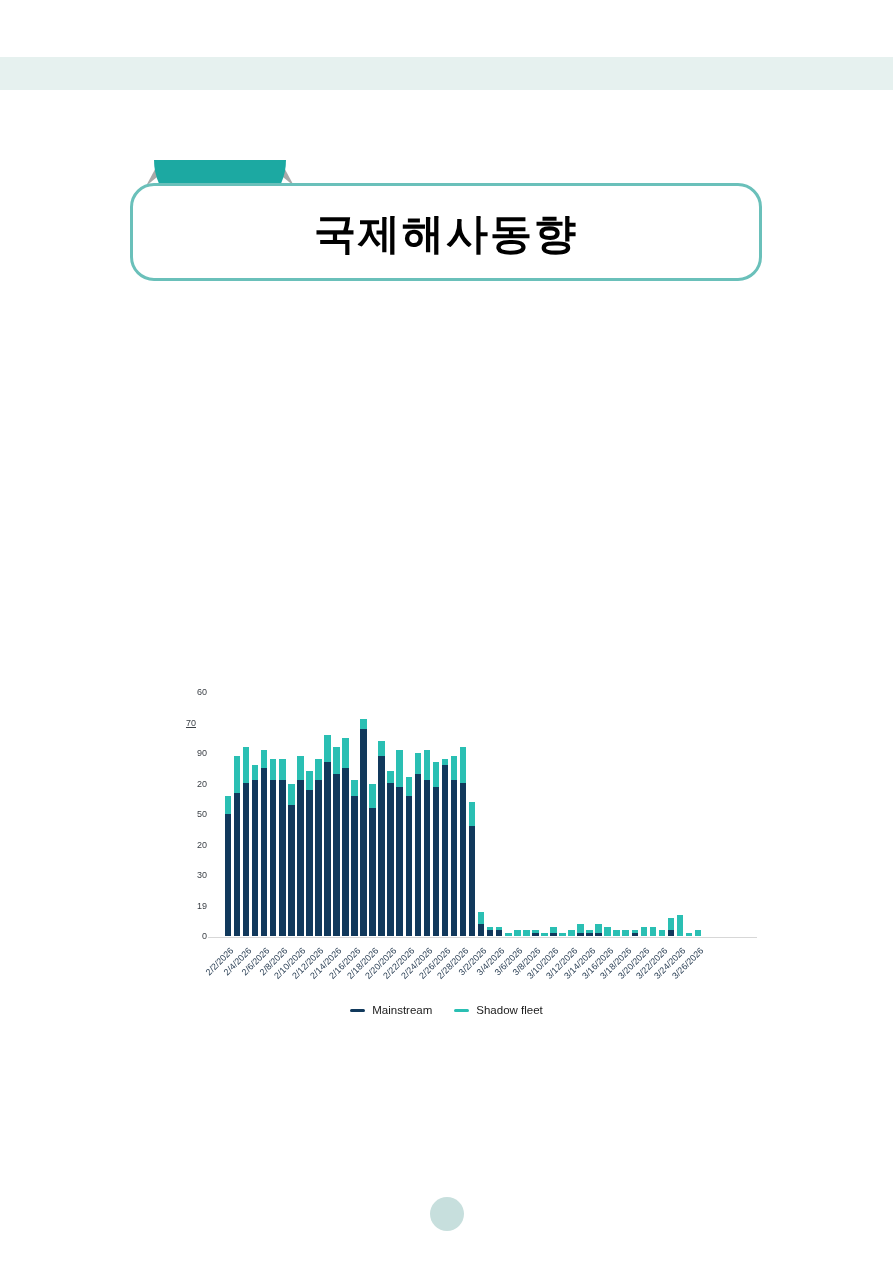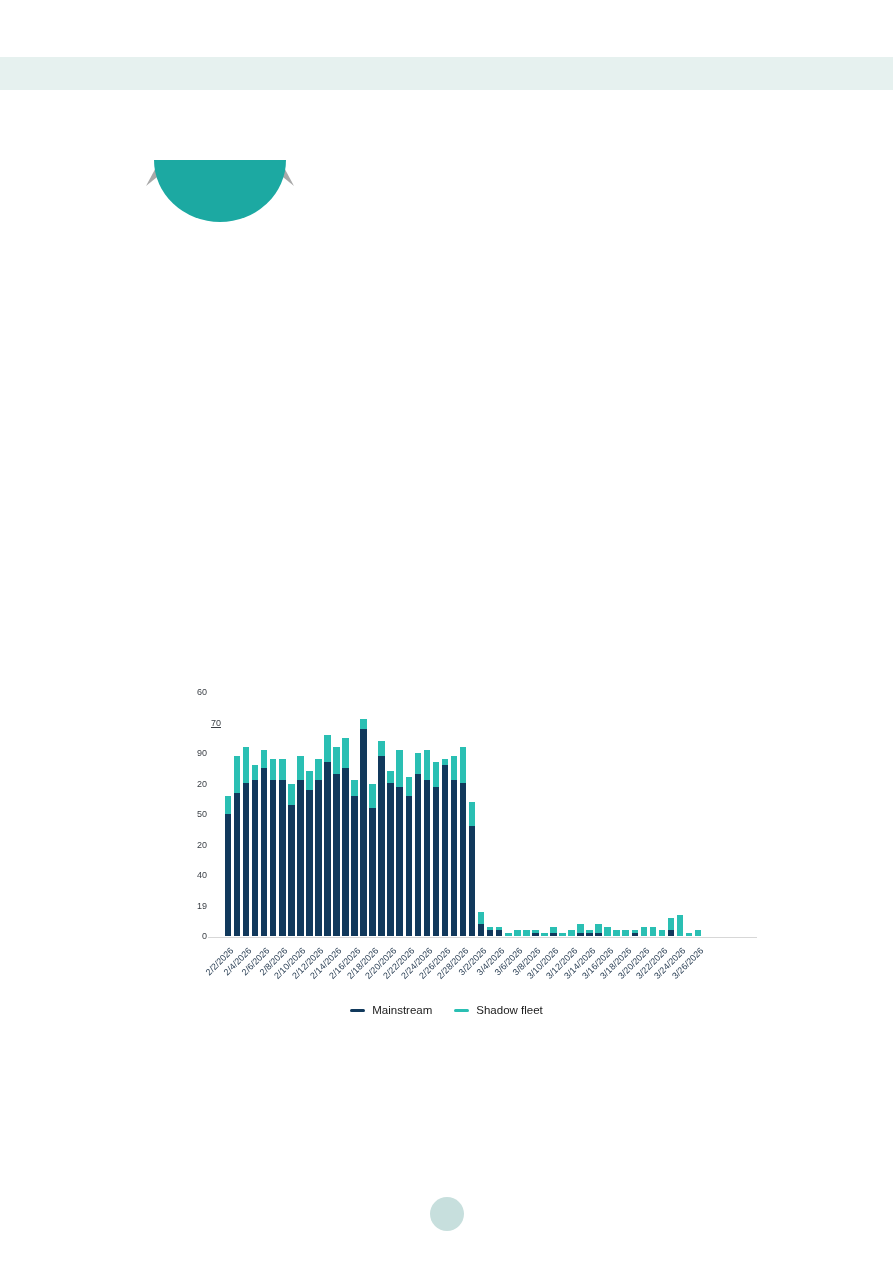--- a/index.html
+++ b/index.html
@@ -74,31 +74,34 @@
 <div class="page">
 
   <div class="top-band"></div>
 
   <svg class="ribbon-svg" width="160" height="72" viewBox="0 0 160 72">
     <polygon points="6,30 20,4 38,4" fill="#a9a9a9"></polygon>
     <polygon points="154,30 140,4 122,4" fill="#a9a9a9"></polygon>
     <path d="M14,4 a66,62 0 0,0 132,0 z" fill="#1ca9a2"></path>
   </svg>
 
+  <div class="header-box">
+    <div class="header-title">국제해사동향</div>
+  </div>
 
   <div class="chart" id="chart">
     <div class="axis-line"></div>
   <div class="ytick" style="left: 177px; top: 931px;">0</div>
       <div class="ytick" style="left: 177px; top: 900.5px;">19</div>
-      <div class="ytick" style="left: 177px; top: 870px;">40</div>
+      <div class="ytick" style="left: 177px; top: 870px;">30</div>
       <div class="ytick" style="left: 177px; top: 839.5px;">20</div>
       <div class="ytick" style="left: 177px; top: 809px;">50</div>
       <div class="ytick" style="left: 177px; top: 778.5px;">20</div>
       <div class="ytick" style="left: 177px; top: 748px;">90</div>
-      <div class="ytick" style="left: 191px; top: 717.5px; text-decoration: underline;">70</div>
+      <div class="ytick" style="left: 166px; top: 717.5px; text-decoration: underline;">70</div>
       <div class="ytick" style="left: 177px; top: 687px;">60</div>
       <div class="bar" style="left: 224.7px; top: 795.7px; width: 6.6px; height: 140.3px;">
         <div class="seg-shadow" style="height: 18.3px; background: rgb(42, 191, 179);"></div>
         <div class="seg-main" style="height: 122px; background: rgb(17, 57, 92);"></div>
       </div>
       <div class="xlabel" style="left: 232px; top: 944px;">2/2/2026</div>
       <div class="bar" style="left: 233.74px; top: 756.05px; width: 6.6px; height: 179.95px;">
         <div class="seg-shadow" style="height: 36.6px; background: rgb(42, 191, 179);"></div>
         <div class="seg-main" style="height: 143.35px; background: rgb(17, 57, 92);"></div>
       </div>

